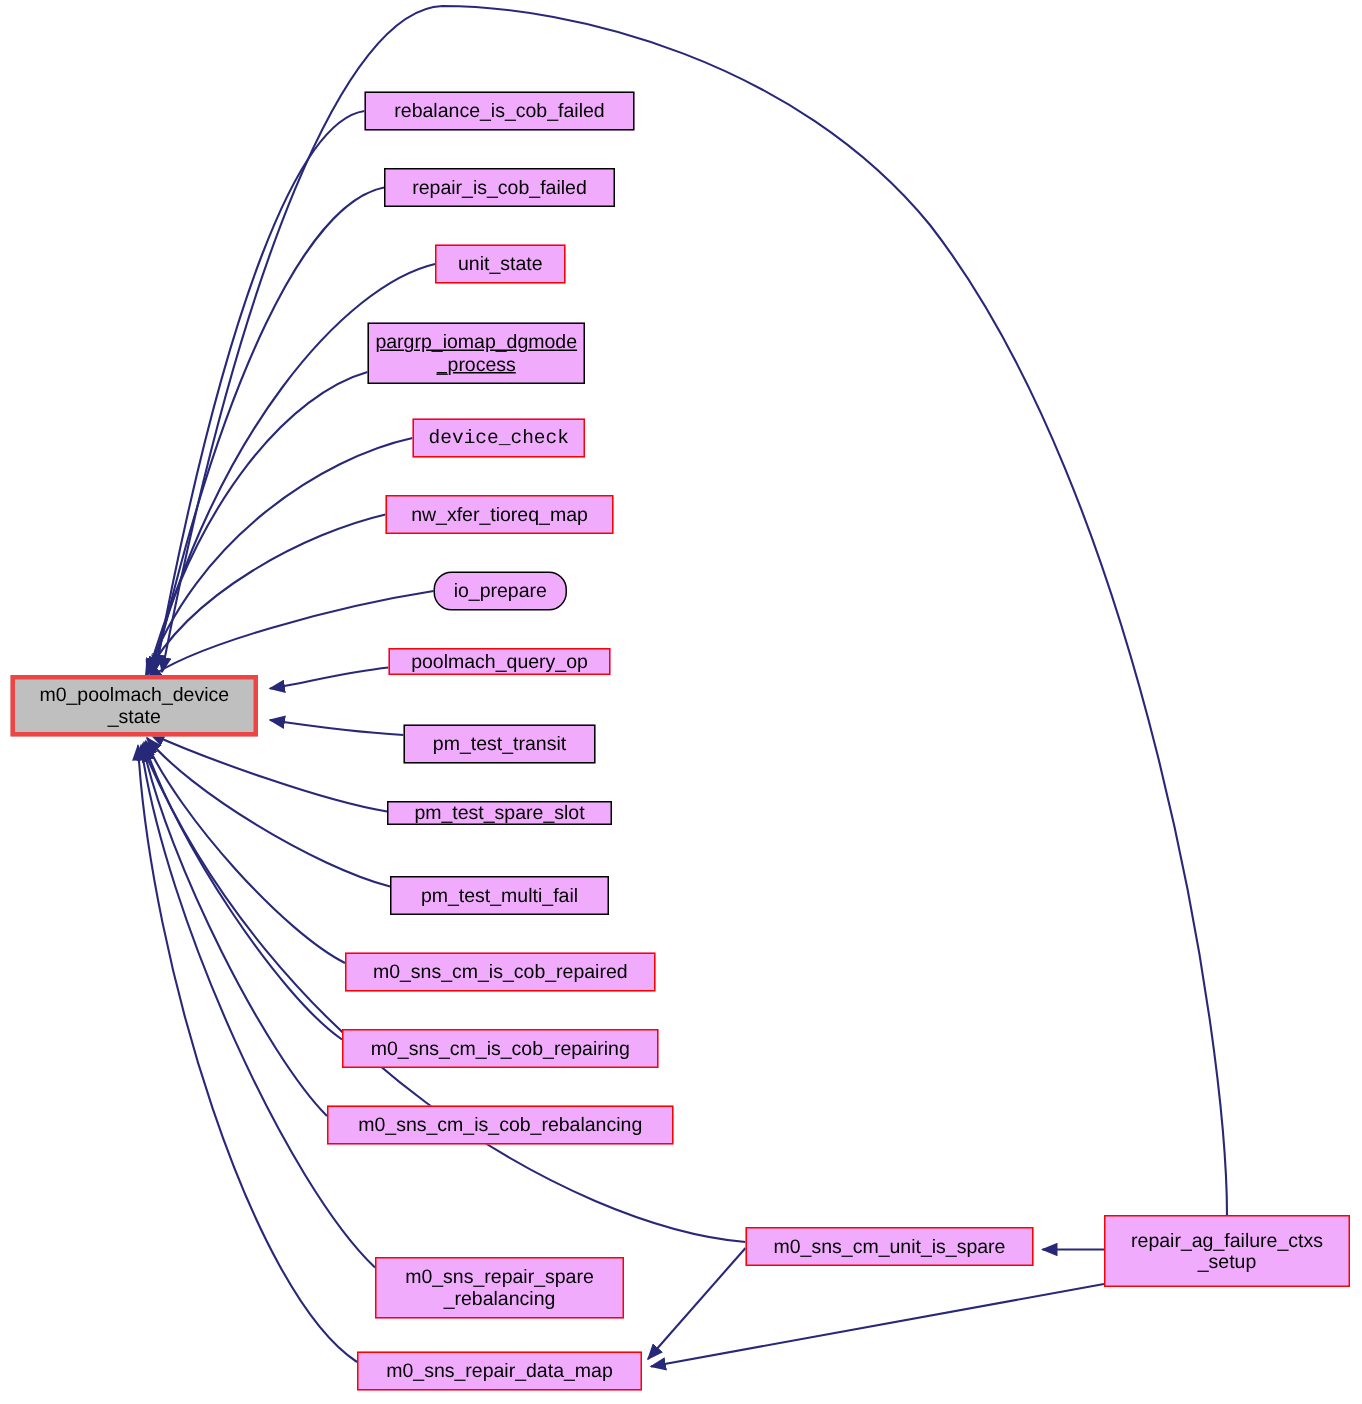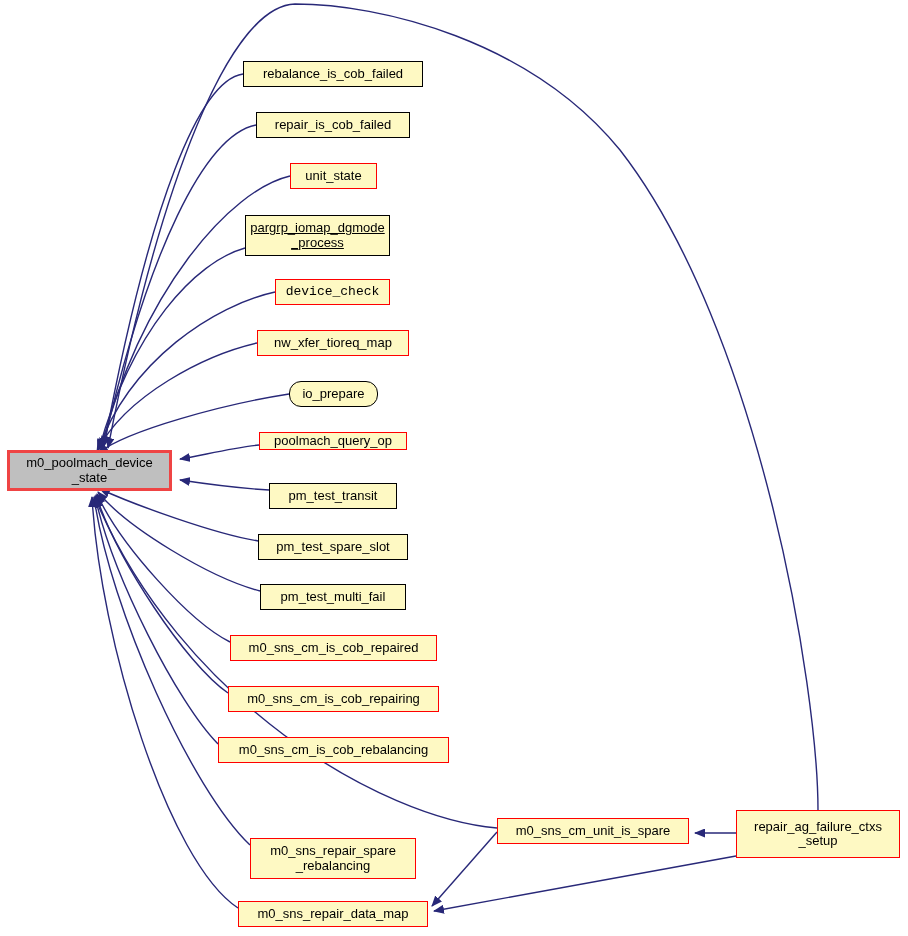--- a/index.html
+++ b/index.html
@@ -2,21 +2,21 @@
 <html><head>
 <meta charset="utf-8">
 <style>
   html,body{margin:0;padding:0;background:#ffffff;}
   body{width:908px;height:936px;position:relative;overflow:hidden;
        font-family:"Liberation Sans","DejaVu Sans",sans-serif;}
   #graph{position:absolute;inset:0;width:908px;height:936px;}
   .edges{position:absolute;left:0;top:0;width:908px;height:936px;}
   .node{position:absolute;box-sizing:border-box;display:flex;
         align-items:center;justify-content:center;text-align:center;
-        background:#fef9c3;border:1px solid #000000;
+        background:#f0abfc;border:1px solid #000000;
         font-size:13px;color:#000000;line-height:1.08;white-space:pre;}
   .node.red{border:1px solid #ff0000;}
   .node.center{background:#bfbfbf;border:3px solid #ef4444;}
 </style>
 </head>
 <body>
 
 <div id="graph">
   <svg class="edges" viewBox="0 0 908 936" width="908" height="936">
     <defs>
@@ -54,21 +54,21 @@
       <div class="node" style="left: 243px; top: 61px; width: 180px; height: 26px;">rebalance_is_cob_failed</div>
       <div class="node" style="left: 256px; top: 112px; width: 154px; height: 26px;">repair_is_cob_failed</div>
       <div class="node red" style="left: 290px; top: 163px; width: 87px; height: 26px;">unit_state</div>
       <div class="node" style="left: 245px; top: 215px; width: 145px; height: 41px; text-decoration: underline;">pargrp_iomap_dgmode
 _process</div>
       <div class="node red" style="left: 275px; top: 279px; width: 115px; height: 26px; font-family: Liberation Mono, monospace;">device_check</div>
       <div class="node red" style="left: 257px; top: 330px; width: 152px; height: 26px;">nw_xfer_tioreq_map</div>
       <div class="node" style="left: 289px; top: 381px; width: 89px; height: 26px; border-radius: 12px;">io_prepare</div>
       <div class="node red" style="left: 259px; top: 432px; width: 148px; height: 18px;">poolmach_query_op</div>
       <div class="node" style="left: 269px; top: 483px; width: 128px; height: 26px;">pm_test_transit</div>
-      <div class="node" style="left: 258px; top: 534px; width: 150px; height: 26px;">pm_test_spare_slot</div>
+      <div class="node" style="left: 258px; top: 534px; width: 150px; height: 16px;">pm_test_spare_slot</div>
       <div class="node" style="left: 260px; top: 584px; width: 146px; height: 26px;">pm_test_multi_fail</div>
       <div class="node red" style="left: 230px; top: 635px; width: 207px; height: 26px;">m0_sns_cm_is_cob_repaired</div>
       <div class="node red" style="left: 228px; top: 686px; width: 211px; height: 26px;">m0_sns_cm_is_cob_repairing</div>
       <div class="node red" style="left: 218px; top: 737px; width: 231px; height: 26px;">m0_sns_cm_is_cob_rebalancing</div>
       <div class="node red" style="left: 250px; top: 838px; width: 166px; height: 41px;">m0_sns_repair_spare
 _rebalancing</div>
       <div class="node red" style="left: 238px; top: 901px; width: 190px; height: 26px;">m0_sns_repair_data_map</div>
       <div class="node red" style="left: 497px; top: 818px; width: 192px; height: 26px;">m0_sns_cm_unit_is_spare</div>
       <div class="node red" style="left: 736px; top: 810px; width: 164px; height: 48px;">repair_ag_failure_ctxs
 _setup</div>

